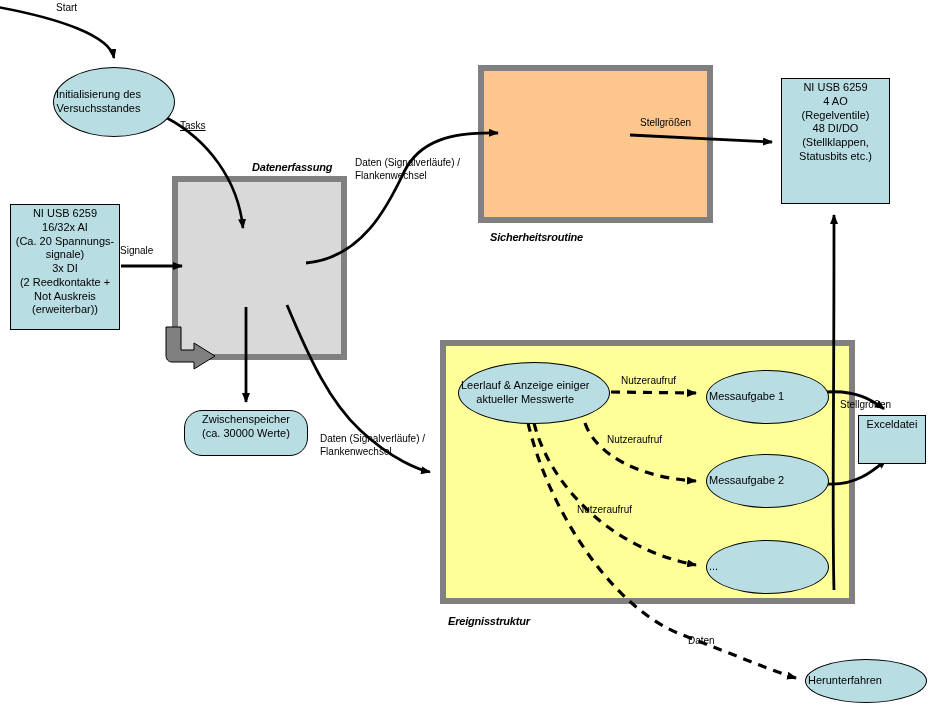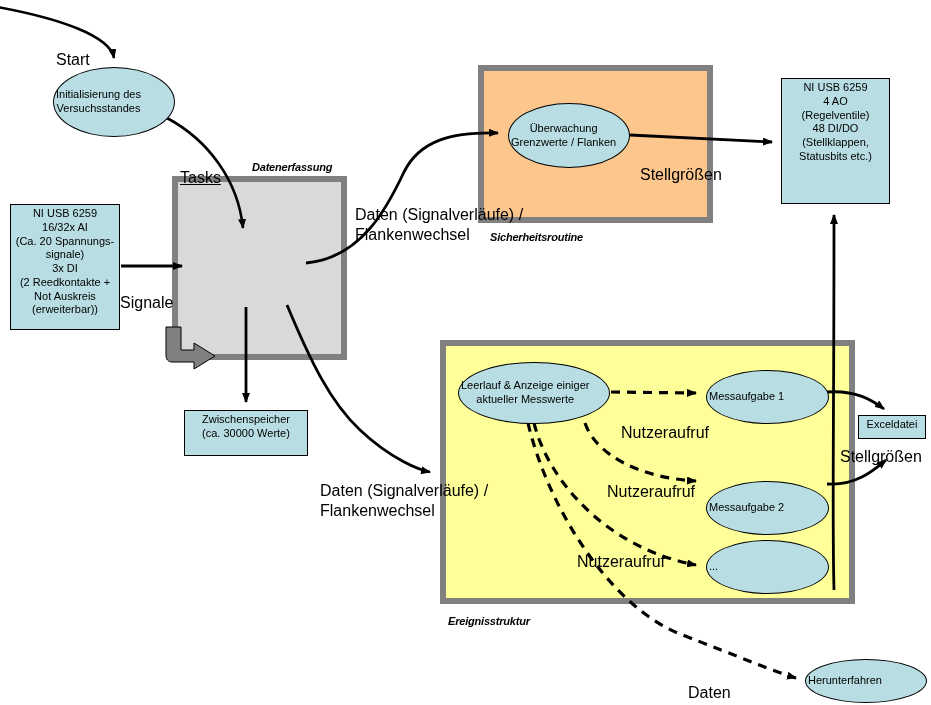--- a/index.html
+++ b/index.html
@@ -59,26 +59,25 @@
     display: flex;
     align-items: center;
     text-align: center;
     font-size: 11px;
     color: #000000;
     line-height: 1.25;
     padding: 2px;
   }
   .edge-label {
     position: absolute;
-    font-size: 16px;
+    font-size: 10px;
     color: #000000;
     white-space: pre;
     line-height: 1.25;
     background: transparent;
-    margin-top: 48px;
   }
   .node-text { display: block; }
 </style>
 </head>
 <body>
 
 <div id="canvas">
 
   <div class="container-box" id="c0" style="left: 172px; top: 176px; width: 175px; height: 184px; background: rgb(217, 217, 217);"></div>
   <div class="container-box" id="c1" style="left: 478px; top: 65px; width: 235px; height: 158px; background: rgb(252, 198, 140);"></div>
@@ -141,30 +140,24 @@
         <span class="node-text">NI USB 6259</span>
         <span class="node-text">16/32x AI</span>
         <span class="node-text">(Ca. 20 Spannungs-</span>
         <span class="node-text">signale)</span>
         <span class="node-text">3x DI</span>
         <span class="node-text">(2 Reedkontakte +</span>
         <span class="node-text">Not Auskreis</span>
         <span class="node-text">(erweiterbar))</span>
       </div>
     </div>
-  <div class="rect-node" id="n3" style="left: 184px; top: 410px; width: 124px; height: 46px;">
+  <div class="rect-node" id="n3" style="left: 184px; top: 410px; width: 124px; height: 46px; border-radius: 18px;">
       <div>
         <span class="node-text">Zwischenspeicher</span>
         <span class="node-text">(ca. 30000 Werte)</span>
-      </div>
-    </div>
-  <div class="ellipse-node" id="n4" style="left: 508px; top: 103px; width: 122px; height: 65px;">
-      <div>
-        <span class="node-text">Überwachung</span>
-        <span class="node-text">Grenzwerte / Flanken</span>
       </div>
     </div>
   <div class="rect-node" id="n5" style="left: 781px; top: 78px; width: 109px; height: 126px;">
       <div>
         <span class="node-text">NI USB 6259</span>
         <span class="node-text">4 AO</span>
         <span class="node-text">(Regelventile)</span>
         <span class="node-text">48 DI/DO</span>
         <span class="node-text">(Stellklappen,</span>
         <span class="node-text">Statusbits etc.)</span>
@@ -174,31 +167,31 @@
       <div>
         <span class="node-text">Leerlauf &amp; Anzeige einiger</span>
         <span class="node-text">aktueller Messwerte</span>
       </div>
     </div>
   <div class="ellipse-node" id="n7" style="left: 706px; top: 370px; width: 123px; height: 54px;">
       <div>
         <span class="node-text">Messaufgabe 1</span>
       </div>
     </div>
-  <div class="ellipse-node" id="n8" style="left: 706px; top: 481px; width: 123px; height: 54px;">
+  <div class="ellipse-node" id="n8" style="left: 706px; top: 454px; width: 123px; height: 54px;">
       <div>
         <span class="node-text">Messaufgabe 2</span>
       </div>
     </div>
   <div class="ellipse-node" id="n9" style="left: 706px; top: 540px; width: 123px; height: 54px;">
       <div>
         <span class="node-text">...</span>
       </div>
     </div>
-  <div class="rect-node" id="n10" style="left: 858px; top: 415px; width: 68px; height: 24px;">
+  <div class="rect-node" id="n10" style="left: 858px; top: 415px; width: 68px; height: 49px;">
       <div>
         <span class="node-text">Exceldatei</span>
       </div>
     </div>
   <div class="ellipse-node" id="n11" style="left: 805px; top: 659px; width: 122px; height: 44px;">
       <div>
         <span class="node-text">Herunterfahren</span>
       </div>
     </div>
 

